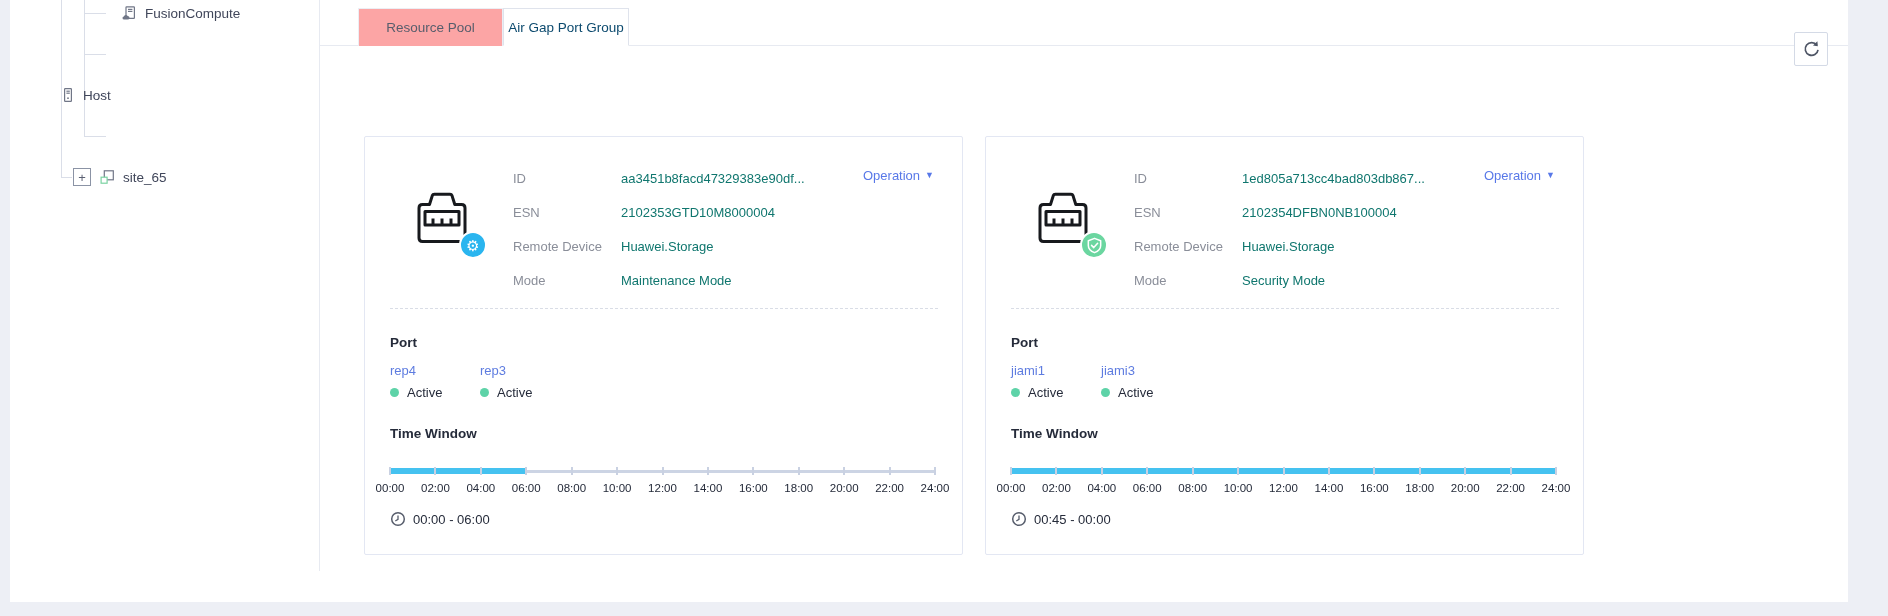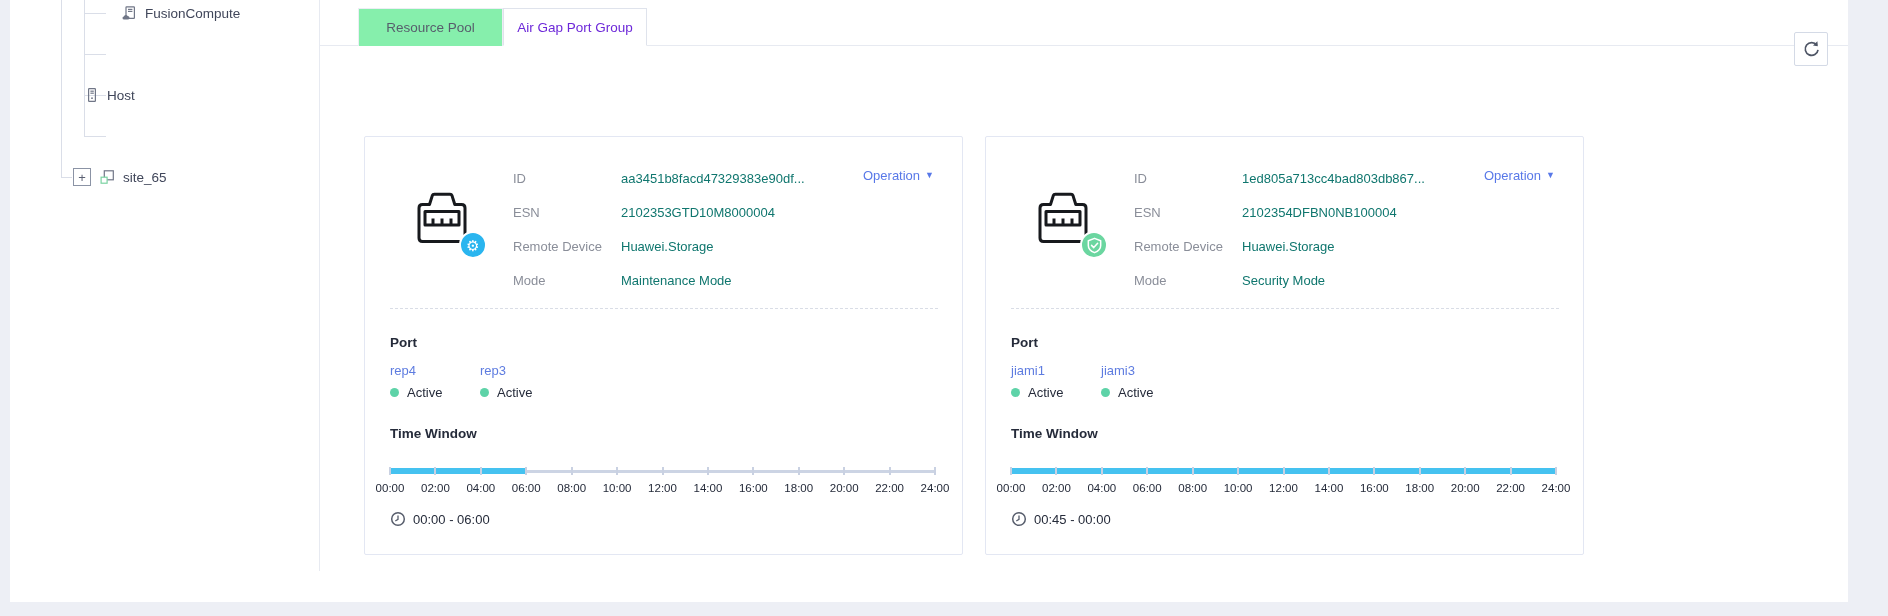--- a/index.html
+++ b/index.html
@@ -20,22 +20,22 @@
   .tree-row.selected .tlabel { color:#5e7ce0; }
   .expander { width:18px; height:18px; border:1px solid #8b93a5; background:#fff; display:flex; align-items:center; justify-content:center; font-size:13px; line-height:1; color:#5a6072; margin-right:8px; flex:0 0 18px; }
   svg.tree { stroke:#707687; fill:none; stroke-width:1.2; }
   svg.tree.blue { stroke:#5e7ce0; }
 
   
   .main { position:absolute; left:310px; top:0; right:0; height:602px; }
   .tabbar { position:absolute; left:0; right:0; top:0; height:46px; border-bottom:1px solid #e7eaf1; }
   .tabs { position:absolute; left:38px; top:8px; display:flex; }
   .tab { height:38px; display:flex; align-items:center; justify-content:center; font-size:13.5px; cursor:pointer; }
-  .tab-inactive { width:145px; background:#86efac; color:#575d6c; border:1px solid #eceef4; border-bottom:none; }
-  .tab-active { width:144px; background:#fff; color:#6d28d9; border:1px solid #dfe3ec; border-bottom:1px solid #fff; margin-bottom:-1px; }
+  .tab-inactive { width:145px; background:#fca5a5; color:#575d6c; border:1px solid #eceef4; border-bottom:none; }
+  .tab-active { width:126px; background:#fff; color:#0c4a6e; border:1px solid #dfe3ec; border-bottom:1px solid #fff; margin-bottom:-1px; }
   .refresh-btn { position:absolute; top:32px; right:20px; width:34px; height:34px; background:#fff; border:1px solid #d4dae6; border-radius:2px; display:flex; align-items:center; justify-content:center; cursor:pointer; }
 
   .cards { position:absolute; left:44px; top:136px; display:flex; gap:22px; }
   .card { position:relative; width:599px; height:419px; background:#fff; border:1px solid #e3e7f3; border-radius:2px; font-size:13px; }
 
   .device { position:absolute; left:44px; top:49px; width:66px; height:66px; }
   .device svg.dev { stroke:#17191d; fill:none; stroke-width:3; stroke-linejoin:round; }
   .badge { position:absolute; right:-12px; bottom:-7px; width:28px; height:28px; border-radius:50%; border:2.5px solid #fff; display:flex; align-items:center; justify-content:center; }
   .badge-blue { background:#2ab5ef; }
   .badge-green { background:#6bd6a0; }
@@ -90,21 +90,21 @@
           <rect x="4" y="1.8" width="8.4" height="11.6" rx="0.6"></rect>
           <line x1="6" y1="4.4" x2="10.4" y2="4.4"></line>
           <line x1="6" y1="6.4" x2="10.4" y2="6.4"></line>
           <path d="M2.2 14.6 q-1.7 0 -1.7 -1.5 q0 -1.3 1.3 -1.5 q0.3 -1.7 2 -1.7 q1.4 0 1.9 1.1 q1.8 0.1 1.8 1.7 q0 1.9 -2 1.9 Z" fill="#707687" stroke="none"></path>
         </svg>
       </span>
       <span class="tlabel">FusionCompute</span>
     </div>
 
 
-    <div class="tree-row" style="top:78px; padding-left:74px;text-align:right;">
+    <div class="tree-row" style="top:78px; padding-left:50px;text-align:right;">
       <span class="ticon">
         <svg class="tree" width="16" height="16" viewBox="0 0 16 16">
           <rect x="4.6" y="1.6" width="6.8" height="12.8" rx="0.6"></rect>
           <line x1="6.4" y1="4.2" x2="9.8" y2="4.2"></line>
           <line x1="6.4" y1="6.2" x2="9.8" y2="6.2"></line>
           <circle cx="8" cy="11.2" r="0.9" fill="#707687" stroke="none"></circle>
         </svg>
       </span>
       <span class="tlabel">Host</span>
     </div>

